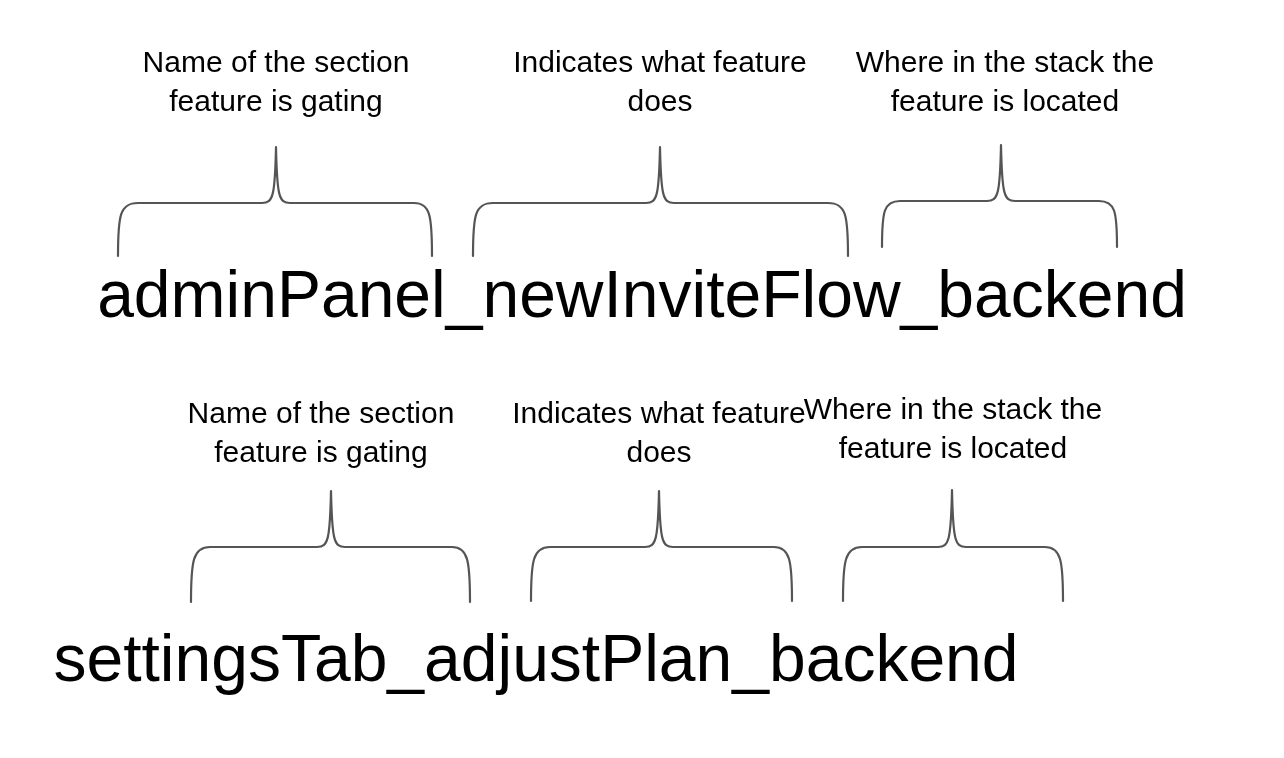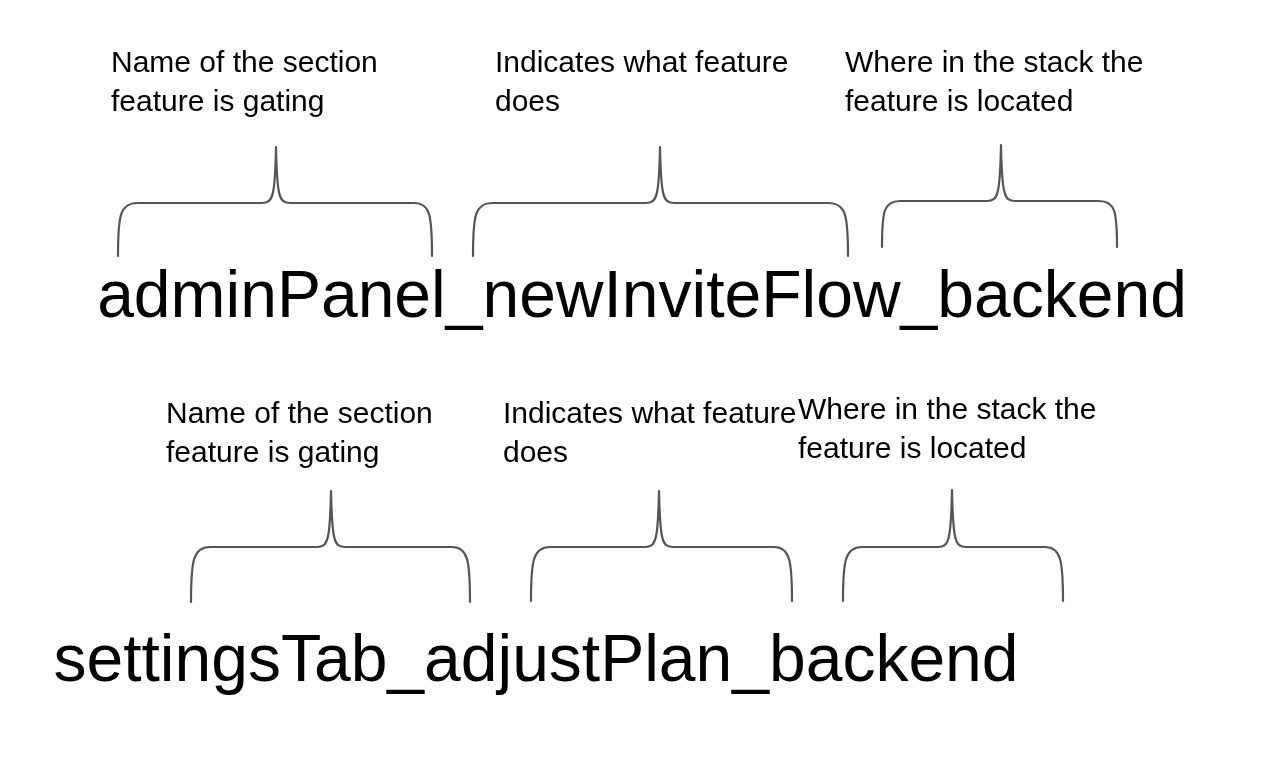--- a/index.html
+++ b/index.html
@@ -17,21 +17,21 @@
   }
   #stage {
     position: absolute;
     left: 0;
     top: 0;
     width: 1284px;
     height: 758px;
   }
   .annot-label {
     position: absolute;
-    text-align: left;
+    text-align: center;
     font-family: "Liberation Sans", sans-serif;
     font-size: 30px;
     line-height: 39px;
     color: #000000;
     white-space: pre-line;
     letter-spacing: 0px;
   }
   .token-text {
     position: absolute;
     font-family: "Liberation Sans", sans-serif;

